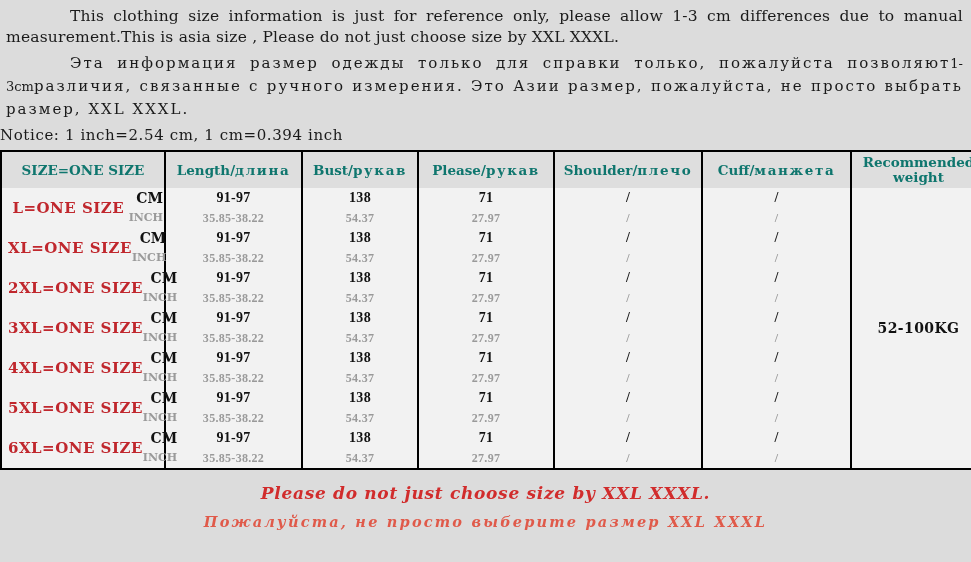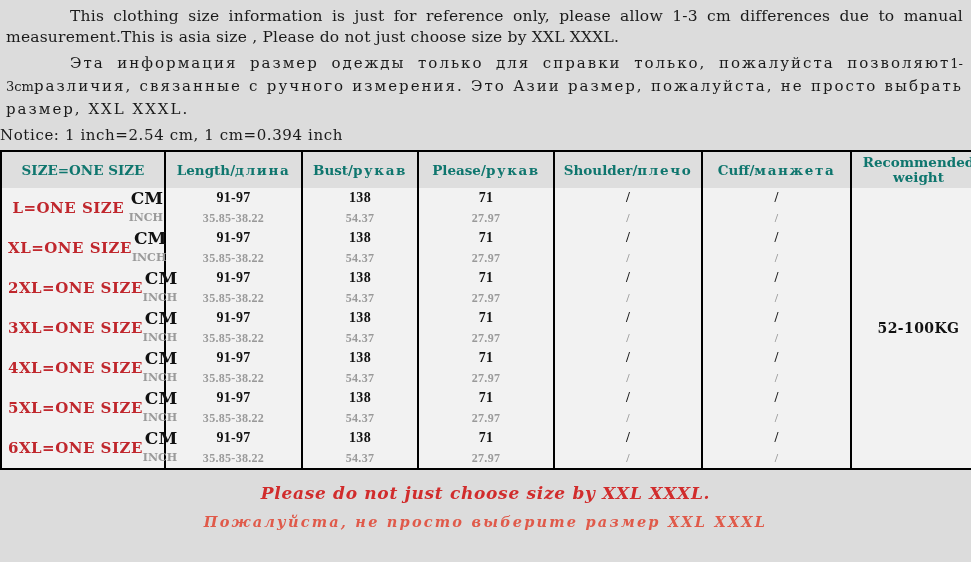--- a/index.html
+++ b/index.html
@@ -115,21 +115,21 @@
     flex-direction: column;
     justify-content: center;
     align-items: flex-end;
     height: 40px;
     flex: 0 0 auto;
     padding-right: 1px;
   }
   .unit-cm {
     color: #111;
     font-weight: bold;
-    font-size: 17px;
+    font-size: 14px;
     line-height: 20px;
   }
   .unit-inch {
     color: #9a9a9a;
     font-weight: bold;
     font-size: 11px;
     line-height: 20px;
   }
 
   

